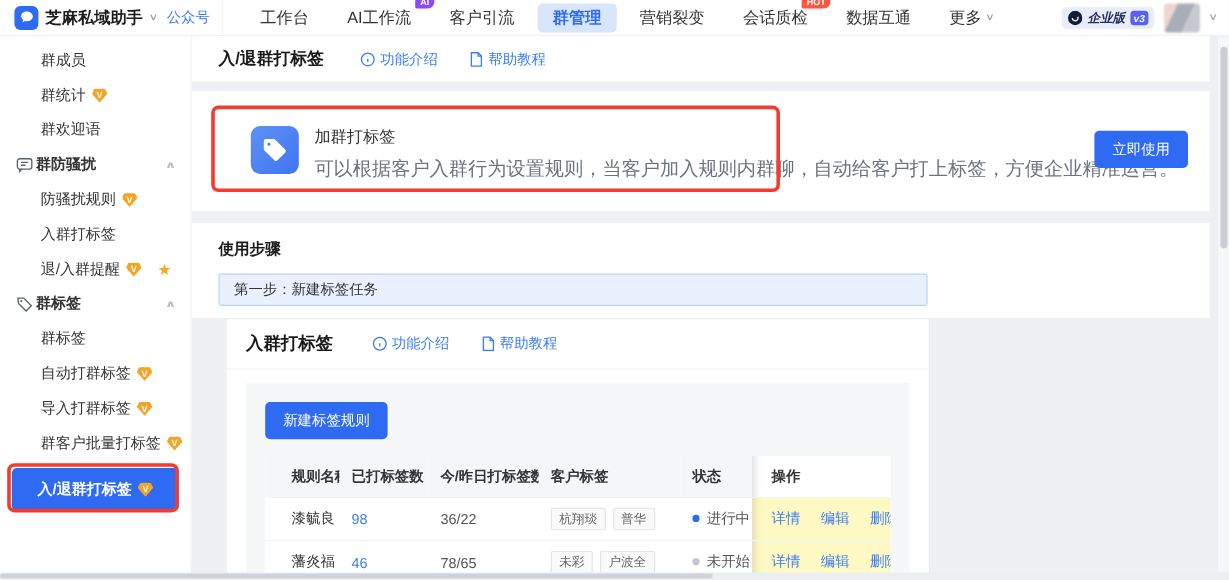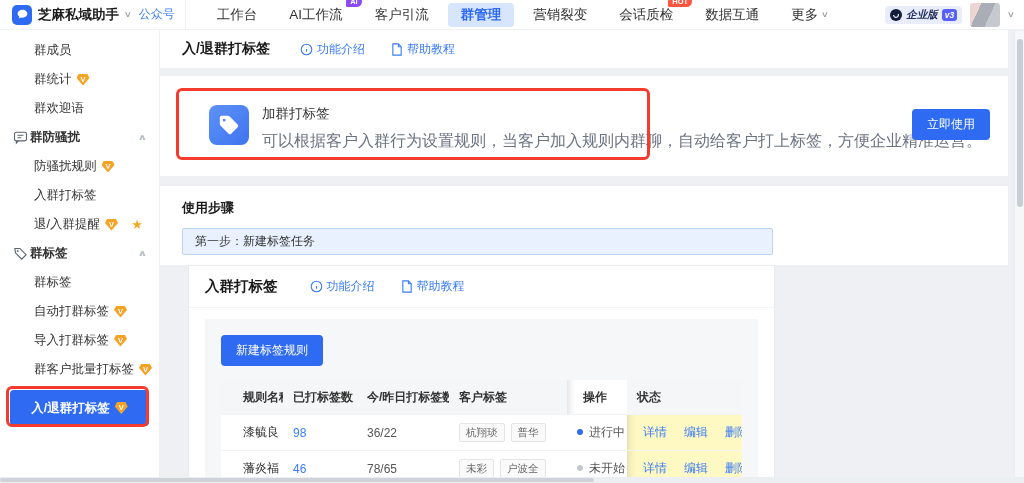--- a/index.html
+++ b/index.html
@@ -294,22 +294,22 @@
       </span>
     </div>
     <div class="panel">
       <button class="btn">新建标签规则</button>
       <div class="tablewrap">
         <div class="trow thead" id="thead">
             <div class="tc first">规则名称</div>
             <div class="tc">已打标签数</div>
             <div class="tc">今/昨日打标签数</div>
             <div class="tc">客户标签</div>
+            <div class="tc">状态</div>
             <div class="tc ops">操作</div>
-            <div class="tc">状态</div>
           </div>
         <div class="tbody" id="tbody">
             <div class="trow">
               <div class="tc first">漆毓良</div>
               <div class="tc count"><a>98</a></div>
               <div class="tc">36/22</div>
               <div class="tc"><span class="chip">杭翔琰</span><span class="chip">普华</span></div>
               <div class="tc"><span class="statusdot active"></span><span>进行中</span></div>
               <div class="tc ops">
                 <span>详情</span>

